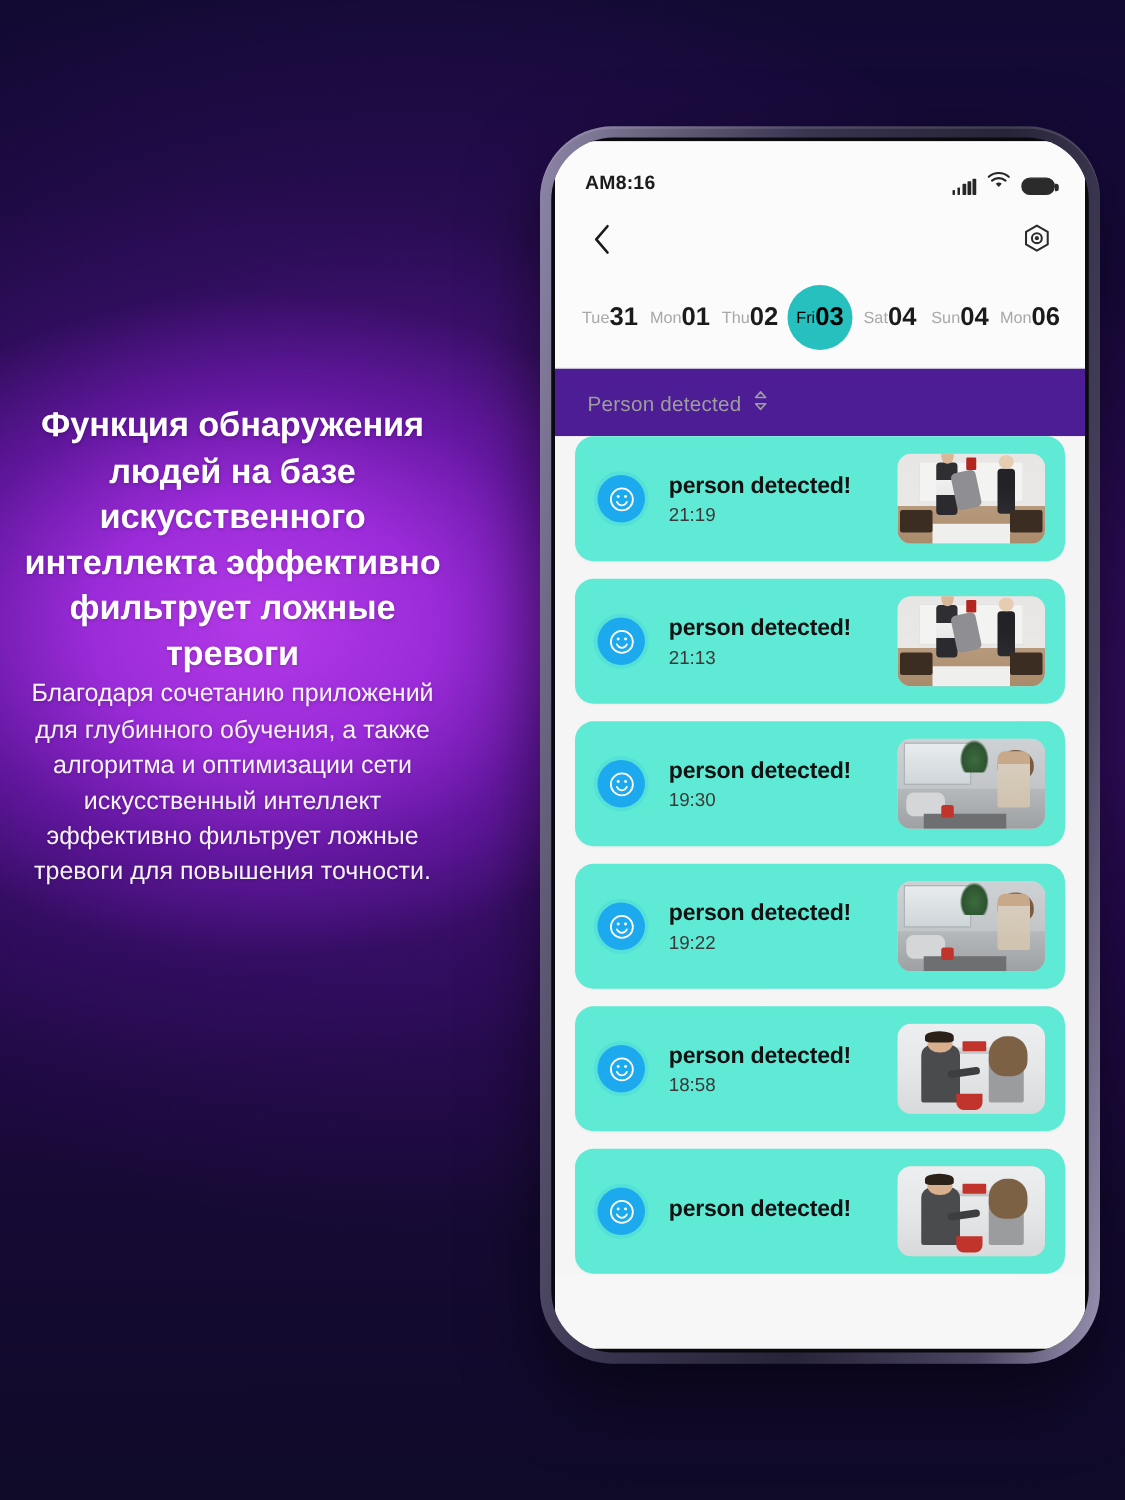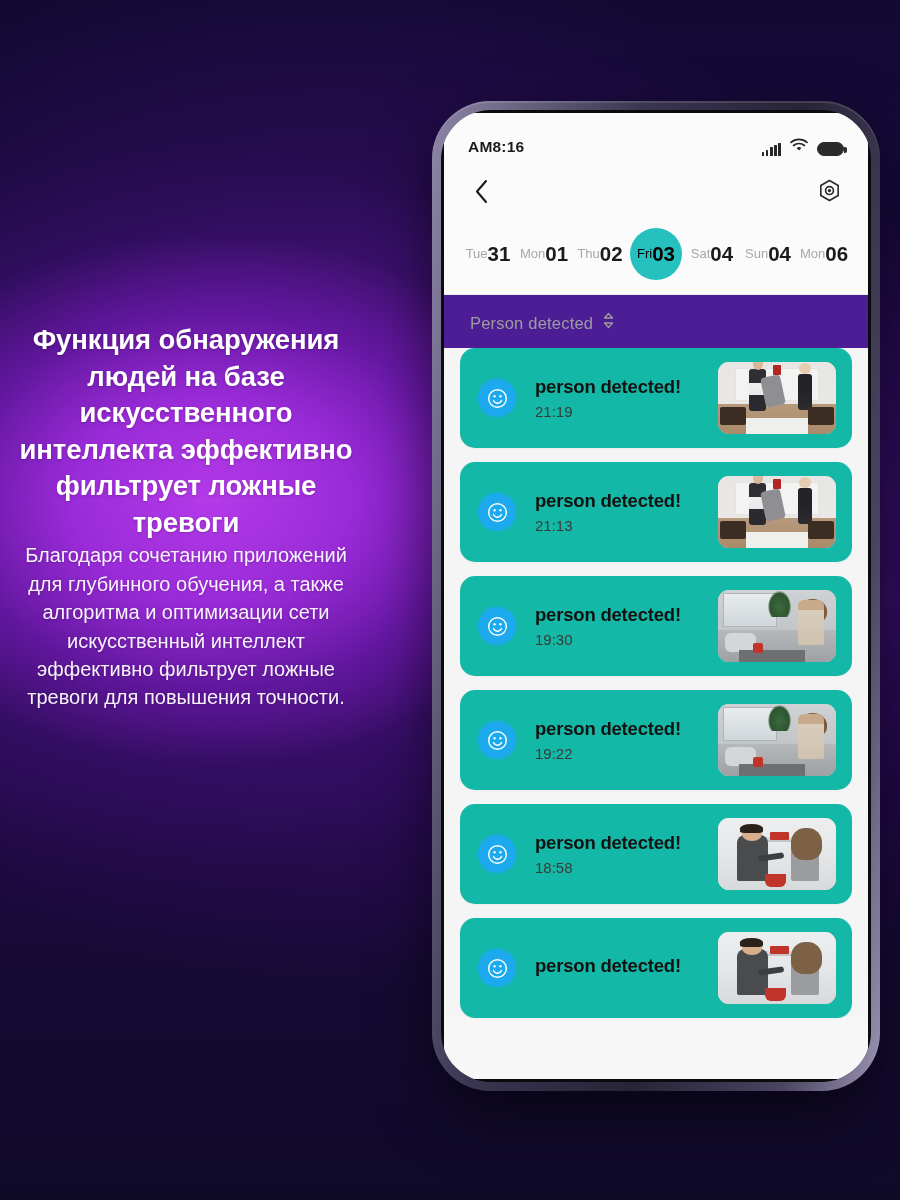--- a/index.html
+++ b/index.html
@@ -113,21 +113,21 @@
   
   .filterbar {
     background:#4c1d95; padding:17px 26px 15px 26px;
     display:flex; align-items:flex-end; gap:9px;
   }
   .filter-label { font-size:16.5px; color:#9d9d9d; letter-spacing:0.2px; cursor:pointer; }
 
   
   .list { background:#f5f5f5; padding:0 16px 0 16px; }
   .card {
-    background:#14b8a6; border-radius:15px;
+    background:#5eead4; border-radius:15px;
     height:100px; margin-bottom:14px;
     display:flex; align-items:center;
     padding:0 16px 0 18px;
     box-shadow:0 1px 2px rgba(0,0,0,0.035);
     cursor:pointer;
   }
   .avatar {
     width:38px; height:38px; border-radius:50%;
     background:#1ca9ee; flex:0 0 38px;
     display:flex; align-items:center; justify-content:center;

